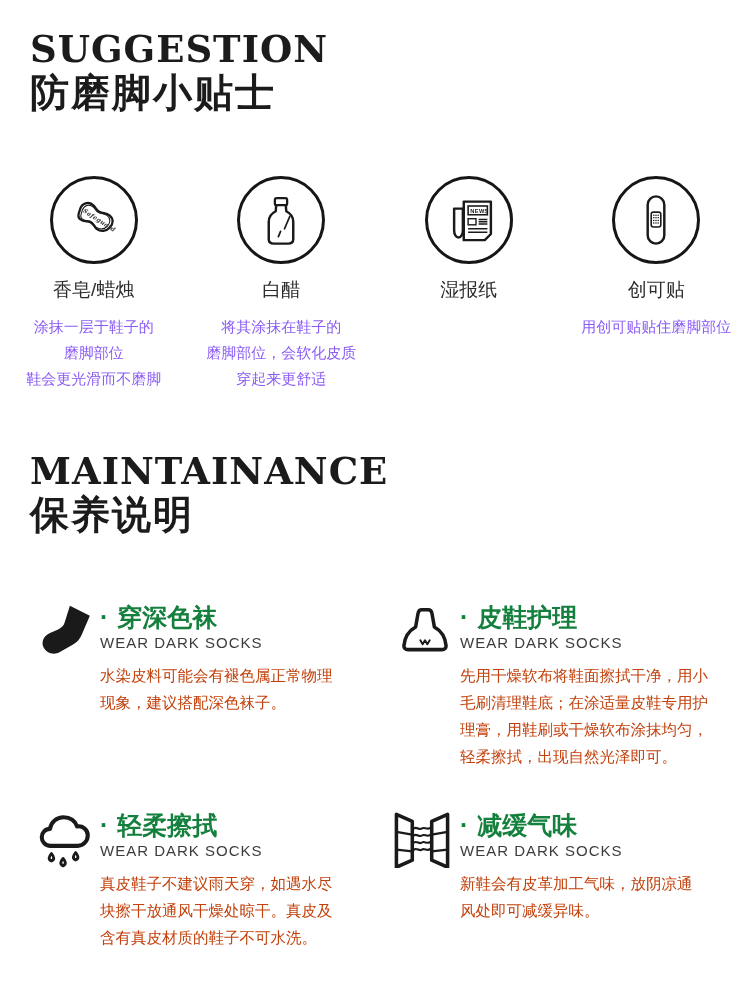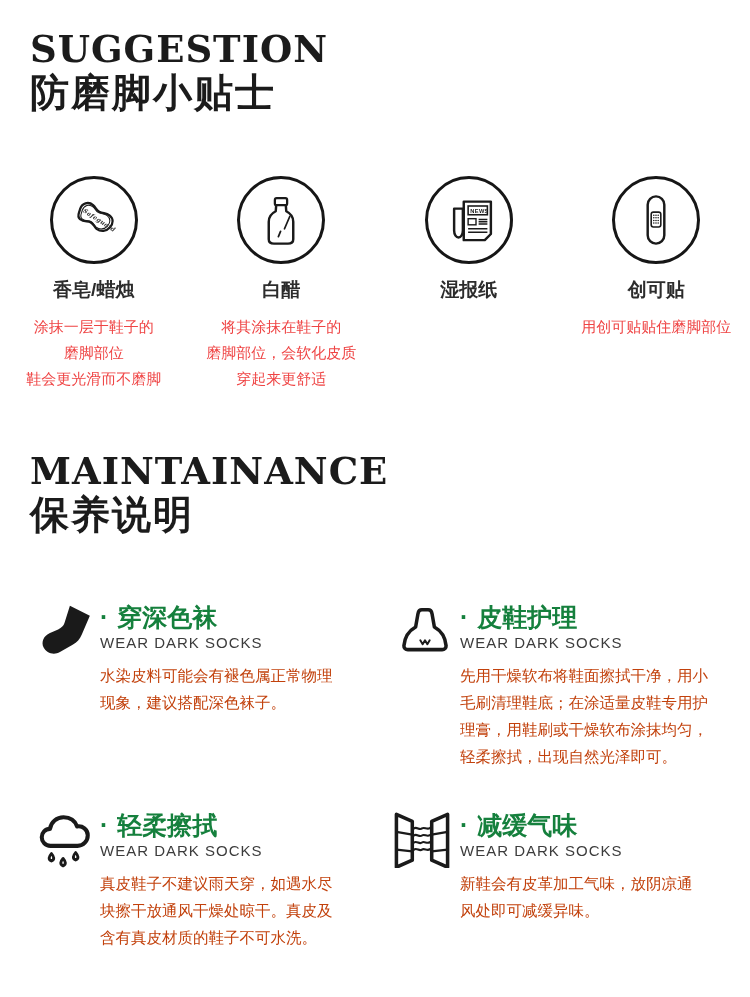--- a/index.html
+++ b/index.html
@@ -18,23 +18,23 @@
     margin-top:3px; letter-spacing:2px;
   }
   
   .tips { position:absolute; top:176px; left:0; width:750px; display:flex; }
   .tip { width:187.5px; display:flex; flex-direction:column; align-items:center; }
   .tip-circle {
     width:88px; height:88px; border:3.5px solid #161616; border-radius:50%;
     box-sizing:border-box; display:flex; align-items:center; justify-content:center;
     background:#fff;
   }
-  .tip-label { margin-top:13px; font-size:19px; font-weight:bold; color:#2c2c2c; }
+  .tip-label { margin-top:13px; font-size:19px; font-weight:normal; color:#2c2c2c; }
   .tip-lines { margin-top:11px; text-align:center; }
-  .tip-line { font-size:15px; line-height:26px; color:#ef4444; white-space:nowrap; }
+  .tip-line { font-size:15px; line-height:26px; color:#8b5cf6; white-space:nowrap; }
   
   .care-item { position:absolute; width:330px; }
   .care-icon { position:absolute; left:0; top:4px; }
   .care-content { margin-left:60px; padding-top:4px; }
   .care-title { font-size:25px; font-weight:bold; color:#15803d; line-height:30px; white-space:nowrap; }
   .bullet { margin-right:9px; }
   .care-sub { font-size:15px; color:#3c3c3c; letter-spacing:1px; margin-top:2px; white-space:nowrap; }
   .care-body { margin-top:11px; font-size:15.5px; line-height:27px; color:#c2410c; }
   .body-narrow { width:240px; }
   .body-wide { width:252px; }

